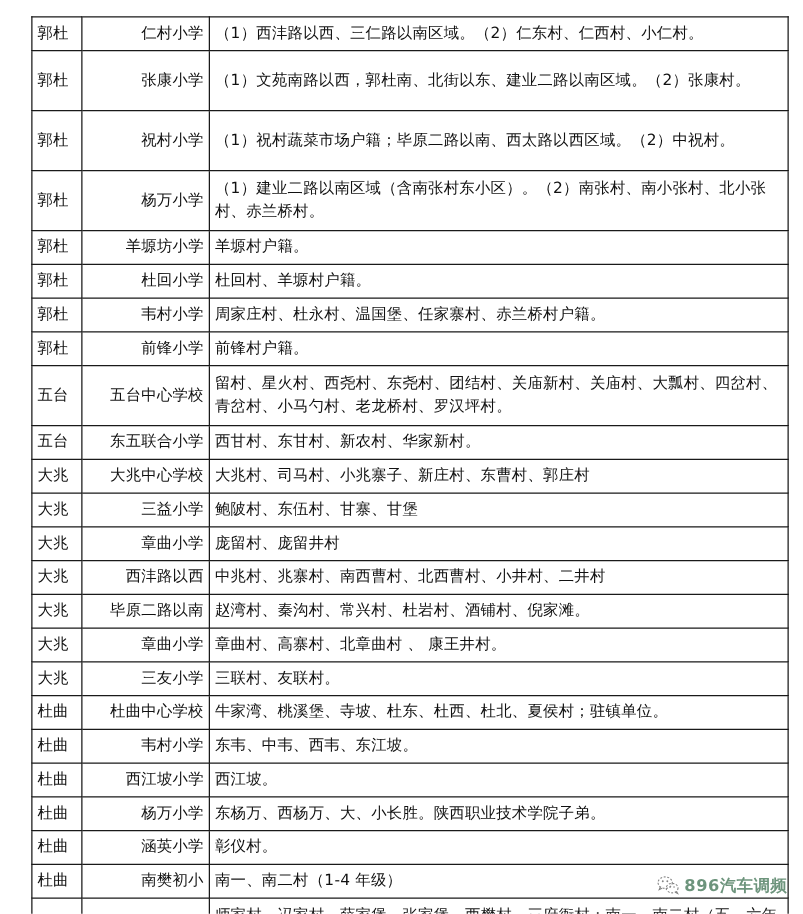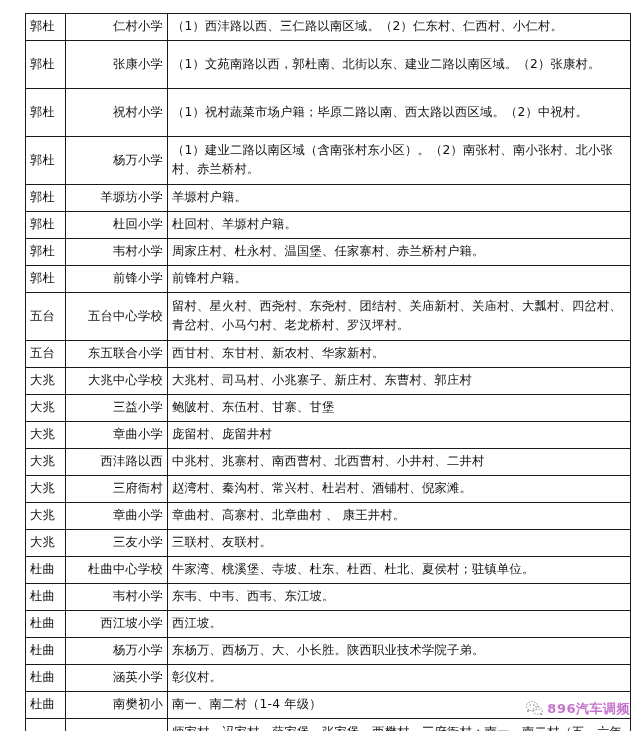--- a/index.html
+++ b/index.html
@@ -80,21 +80,21 @@
     bottom: 13px;
     display: flex;
     align-items: center;
     gap: 3px;
     opacity: 0.62;
     pointer-events: none;
   }
   #watermark .wm-text {
     font-size: 13px;
     font-weight: bold;
-    color: #a21caf;
+    color: #14532d;
     letter-spacing: 0.5px;
     font-family: "DejaVu Sans", "Liberation Sans", sans-serif;
   }
   #watermark .wm-icon {
     width: 19px;
     height: 19px;
     display: inline-block;
   }
   #watermark .wm-icon svg { display: block; }
 </style>
@@ -175,21 +175,21 @@
           <td class="school">章曲小学</td>
           <td class="area">庞留村、庞留井村</td>
         </tr>
         <tr class="short">
           <td class="town">大兆</td>
           <td class="school">西沣路以西</td>
           <td class="area">中兆村、兆寨村、南西曹村、北西曹村、小井村、二井村</td>
         </tr>
         <tr class="short">
           <td class="town">大兆</td>
-          <td class="school">三府衙村</td>
+          <td class="school">毕原二路以南</td>
           <td class="area">赵湾村、秦沟村、常兴村、杜岩村、酒铺村、倪家滩。</td>
         </tr>
         <tr class="short">
           <td class="town">大兆</td>
           <td class="school">章曲小学</td>
           <td class="area">章曲村、高寨村、北章曲村 、 康王井村。</td>
         </tr>
         <tr class="short">
           <td class="town">大兆</td>
           <td class="school">三友小学</td>

